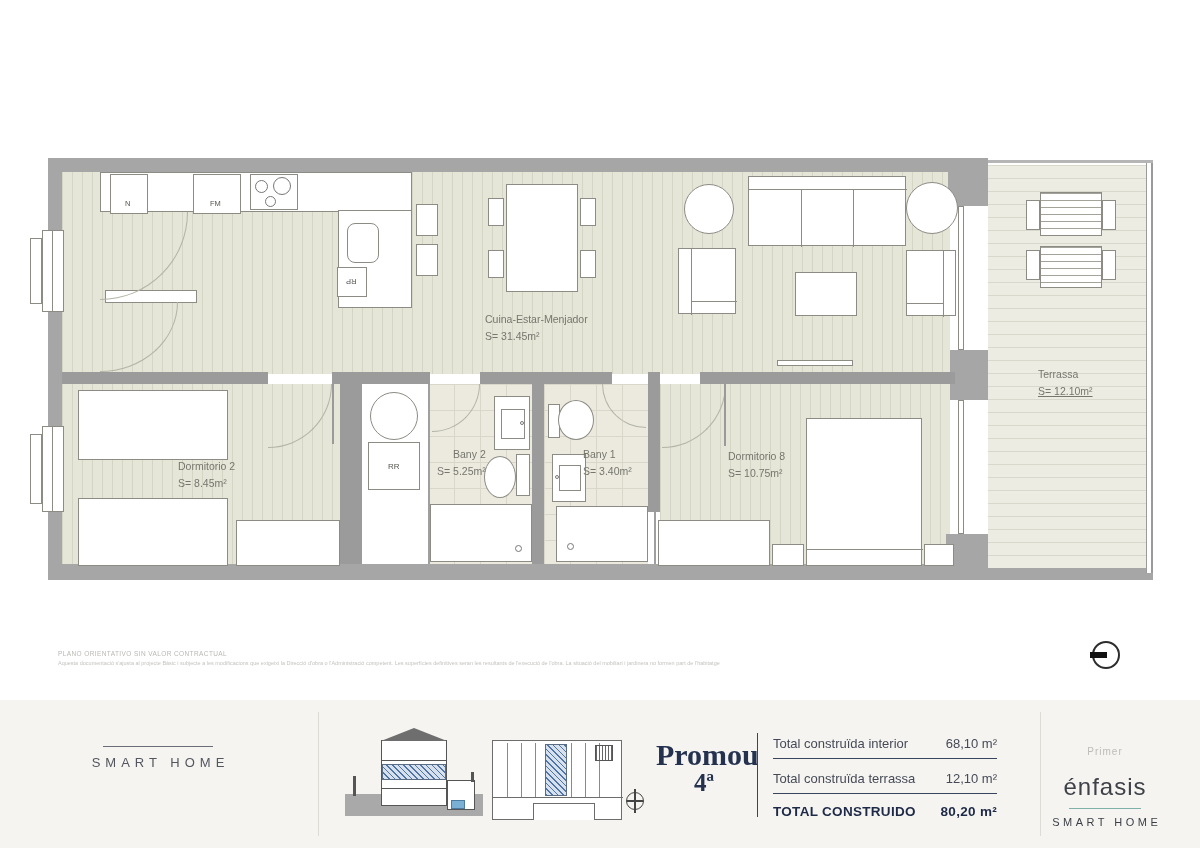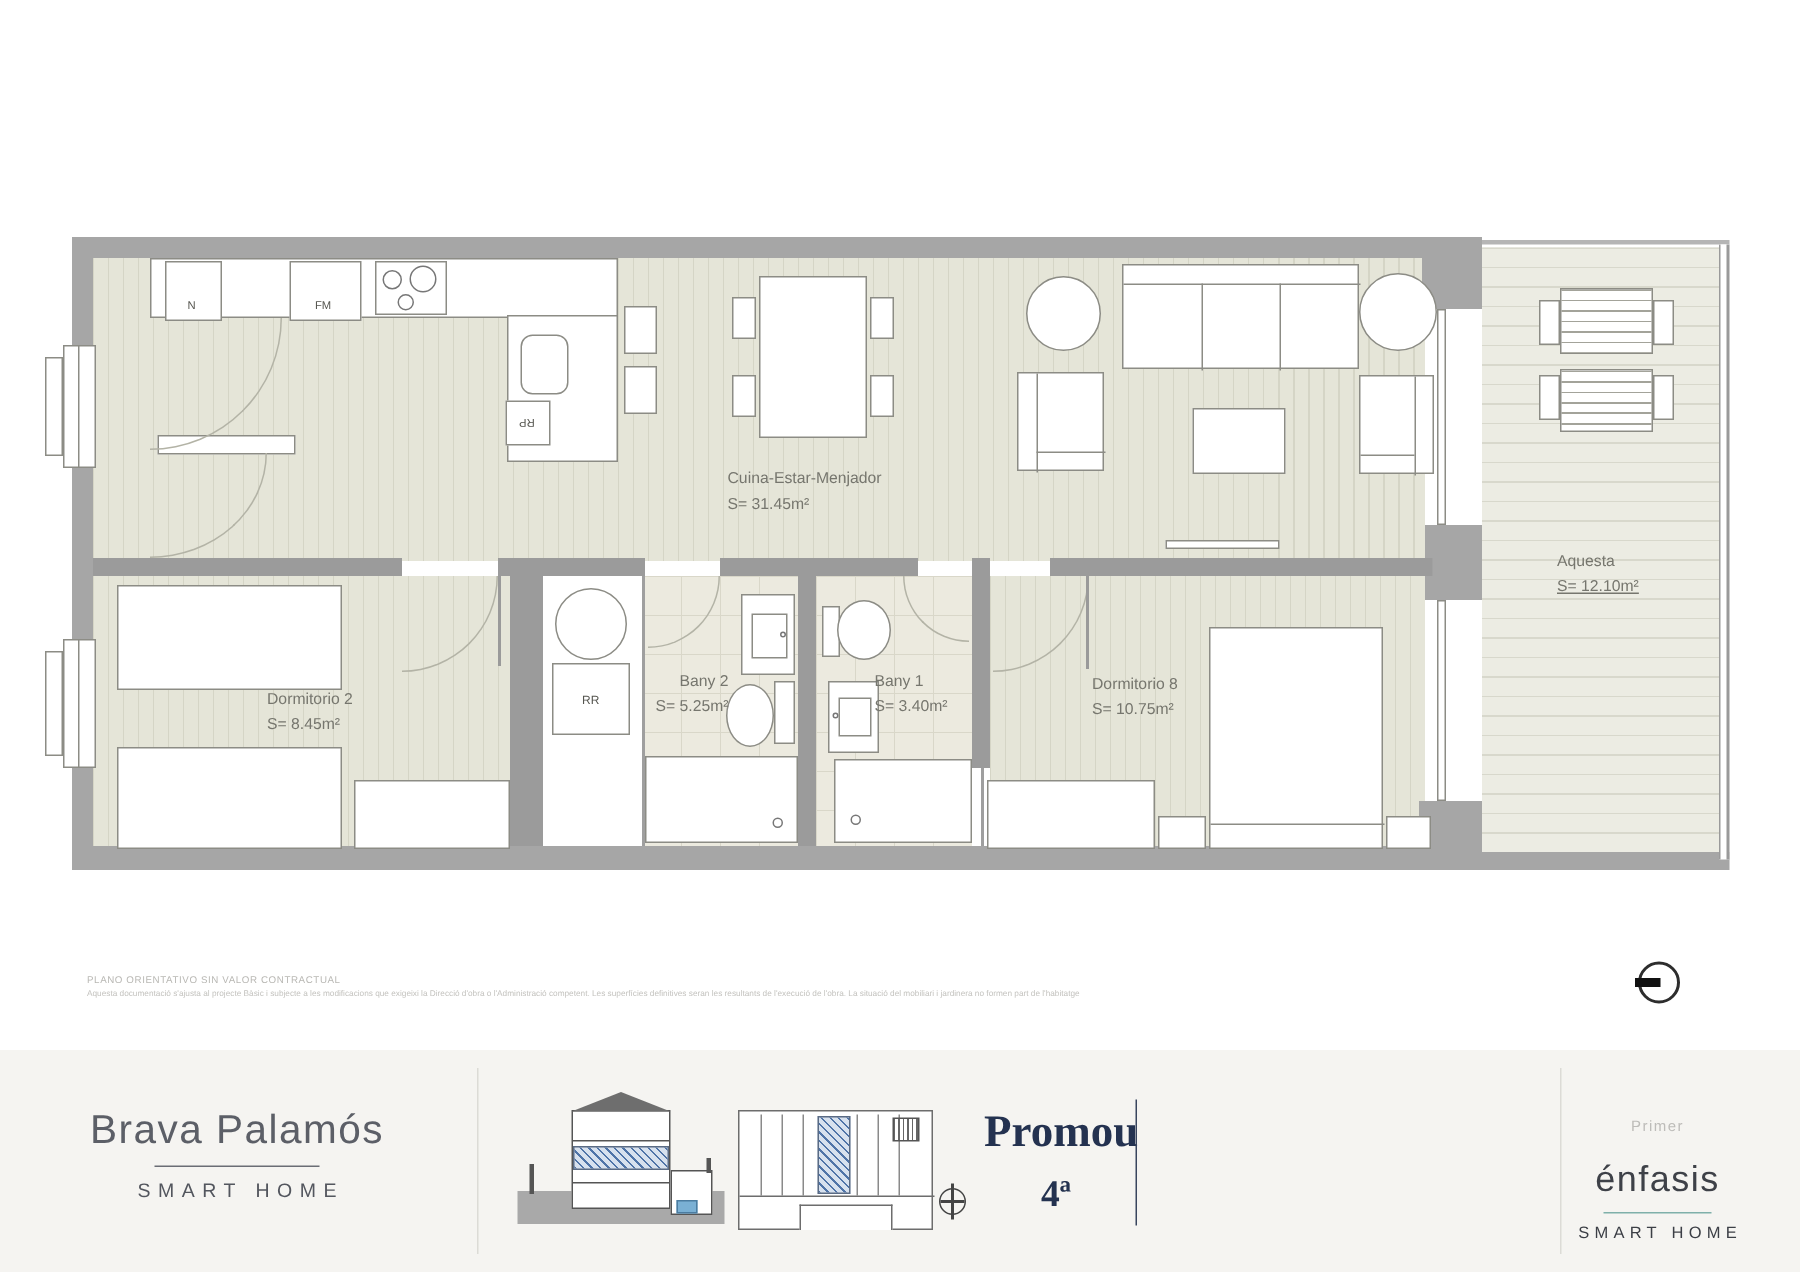--- a/index.html
+++ b/index.html
@@ -187,21 +187,21 @@
     <div class="abs arc-br" style="left:432px;top:384px;width:48px;height:48px;"></div>
     <div class="abs arc-bl" style="left:602px;top:384px;width:44px;height:44px;"></div>
     <div class="abs arc-br" style="left:662px;top:384px;width:64px;height:64px;"></div>
     <div class="abs" style="left:724px;top:384px;width:2px;height:62px;background:#9a9a9a;"></div>
 
     <div class="abs room-label" style="left:485px;top:311px;">
       <span style="display:block;">Cuina-Estar-Menjador</span>
       <span style="display:block;">S= 31.45m²</span>
     </div>
     <div class="abs room-label" style="left:1038px;top:366px;">
-      <span style="display:block;">Aquesta</span>
+      <span style="display:block;">Terrassa</span>
       <span style="display:block;text-decoration:underline;">S= 12.10m²</span>
     </div>
     <div class="abs room-label" style="left:178px;top:458px;">
       <span style="display:block;">Dormitorio 2</span>
       <span style="display:block;">S= 8.45m²</span>
     </div>
     <div class="abs room-label" style="left:437px;top:446px;text-align:right;">
       <span style="display:block;">Bany 2</span>
       <span style="display:block;">S= 5.25m²</span>
     </div>
@@ -221,21 +221,20 @@
   </div>
 
   <div class="abs disc1" style="left:58px;top:650px;">PLANO ORIENTATIVO SIN VALOR CONTRACTUAL</div>
   <div class="abs disc2" style="left:58px;top:660px;width:1060px;">Aquesta documentació s'ajusta al projecte Bàsic i subjecte a les modificacions que exigeixi la Direcció d'obra o l'Administració competent. Les superfícies definitives seran les resultants de l'execució de l'obra. La situació del mobiliari i jardinera no formen part de l'habitatge</div>
 
   <div class="abs bottombar" style="left:0;top:700px;width:1200px;height:148px;">
     <div class="abs vdiv" style="left:318px;top:12px;width:1px;height:124px;"></div>
     <div class="abs vdiv" style="left:1040px;top:12px;width:1px;height:124px;"></div>
 
     <div class="abs" style="left:48px;top:38px;width:220px;text-align:center;">
-      <div class="brand-name">Brava Palamós</div>
       <div class="brand-rule" style="width:110px;margin:8px auto 8px auto;"></div>
       <div class="smarthome" style="padding-left:5px;">SMART HOME</div>
     </div>
 
     <div class="abs" style="left:345px;top:28px;width:138px;height:94px;">
       <div class="abs" style="left:0;top:66px;width:138px;height:22px;background:#a9a9a9;"></div>
       <div class="abs" style="left:36px;top:12px;width:66px;height:66px;background:#fff;border:1px solid #555;"></div>
       <div class="abs" style="left:36px;top:0;width:0;height:0;border-left:33px solid transparent;border-right:33px solid transparent;border-bottom:13px solid #6e6e6e;"></div>
       <div class="abs" style="left:37px;top:32px;width:64px;height:1px;background:#555;"></div>
       <div class="abs hatch" style="left:37px;top:36px;width:64px;height:16px;"></div>
@@ -260,24 +259,40 @@
     </div>
 
     <div class="abs" style="left:626px;top:92px;width:18px;height:18px;">
       <div class="abs circle" style="left:0;top:0;width:18px;height:18px;border:1.5px solid #444;"></div>
       <div class="abs" style="left:8px;top:-3px;width:1.5px;height:24px;background:#444;"></div>
       <div class="abs" style="left:1px;top:8px;width:16px;height:1.5px;background:#444;"></div>
     </div>
 
     <div class="abs" style="left:656px;top:40px;width:96px;height:80px;text-align:center;">
       <div class="primer">Promou</div>
-      <div class="primer4" style="margin-top:14px;">4ª</div>
+      <div class="primer4" style="">4ª</div>
     </div>
     <div class="abs" style="left:757px;top:33px;width:1px;height:84px;background:#39455e;"></div>
 
+    <div class="abs" style="left:773px;top:32px;width:224px;height:94px;">
+      <div class="abs tot-row" style="left:0;top:4px;width:224px;">
+        <span>Total construïda interior</span>
+        <span>68,10 m²</span>
+      </div>
+      <div class="abs tot-sep" style="left:0;top:26px;width:224px;"></div>
+      <div class="abs tot-row" style="left:0;top:39px;width:224px;">
+        <span>Total construïda terrassa</span>
+        <span>12,10 m²</span>
+      </div>
+      <div class="abs tot-sep" style="left:0;top:61px;width:224px;"></div>
+      <div class="abs tot-total" style="left:0;top:72px;width:224px;">
+        <span>TOTAL CONSTRUIDO</span>
+        <span>80,20 m²</span>
+      </div>
+    </div>
 
     <div class="abs" style="left:1045px;top:46px;width:120px;text-align:center;">
       <div class="promou">Primer</div>
       <div class="enfasis" style="margin-top:16px;">énfasis</div>
       <div class="teal-rule" style="width:72px;margin:7px auto 7px auto;"></div>
       <div class="smarthome2" style="padding-left:3.5px;">SMART HOME</div>
     </div>
   </div>
 
 </div>

